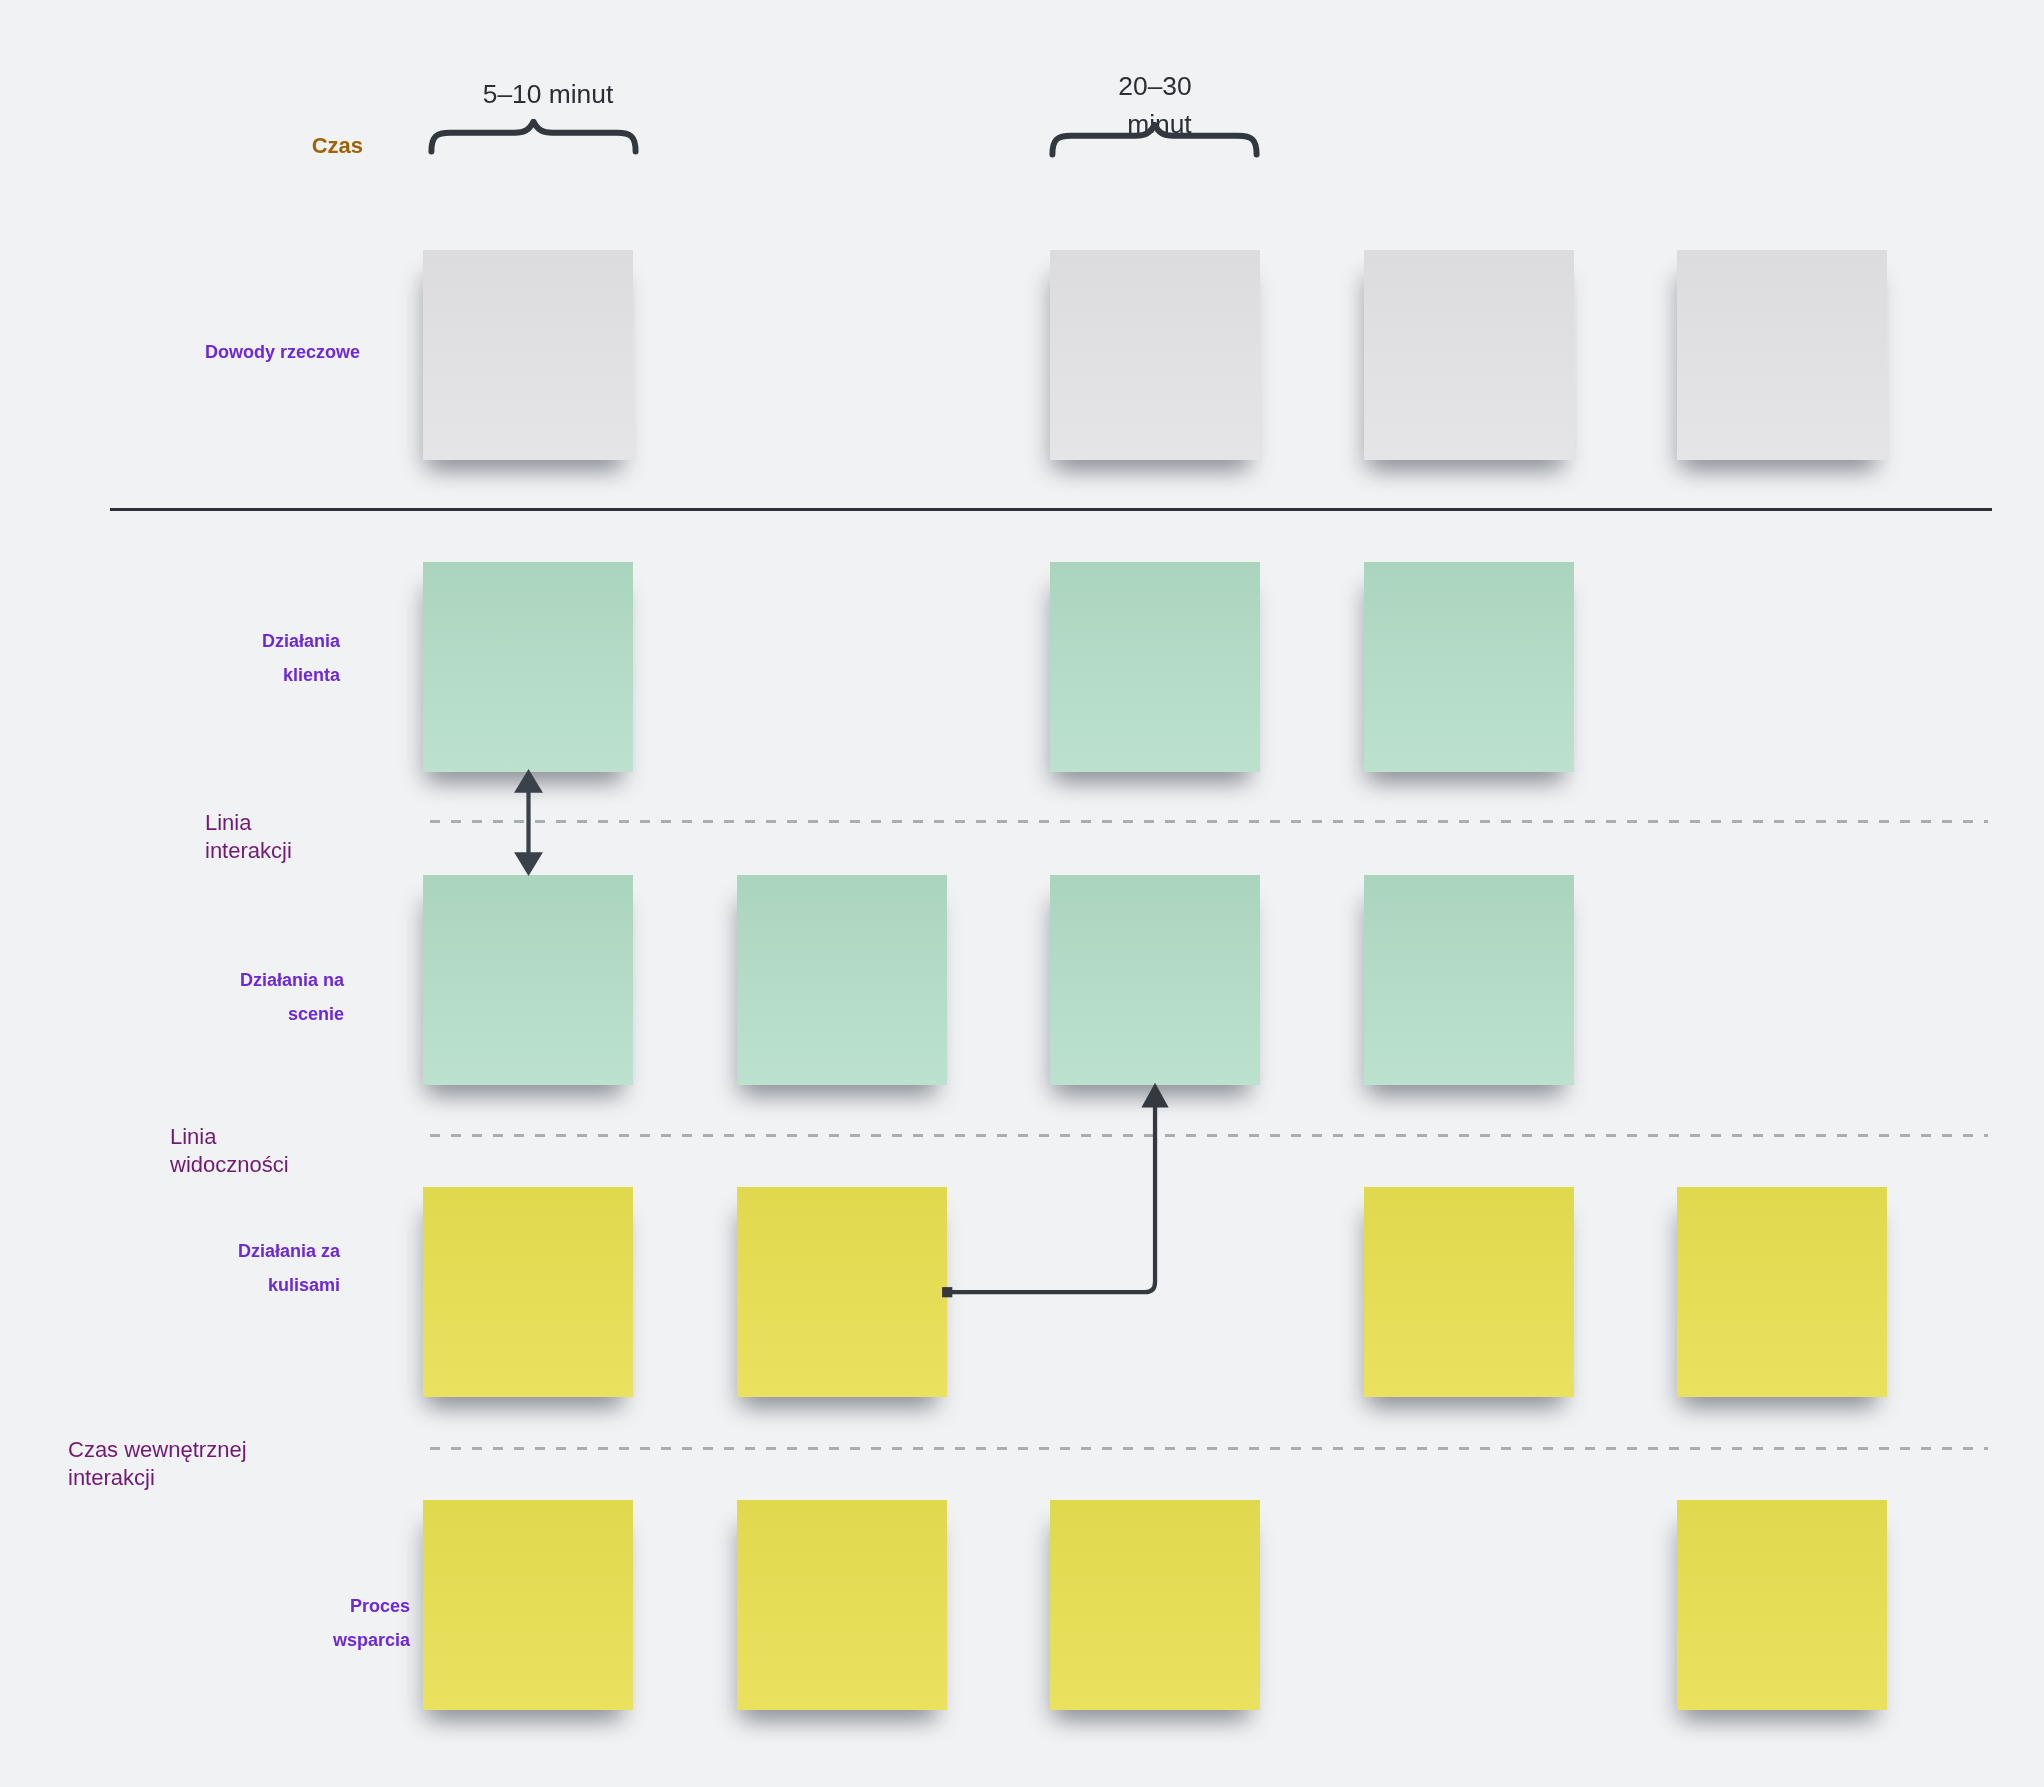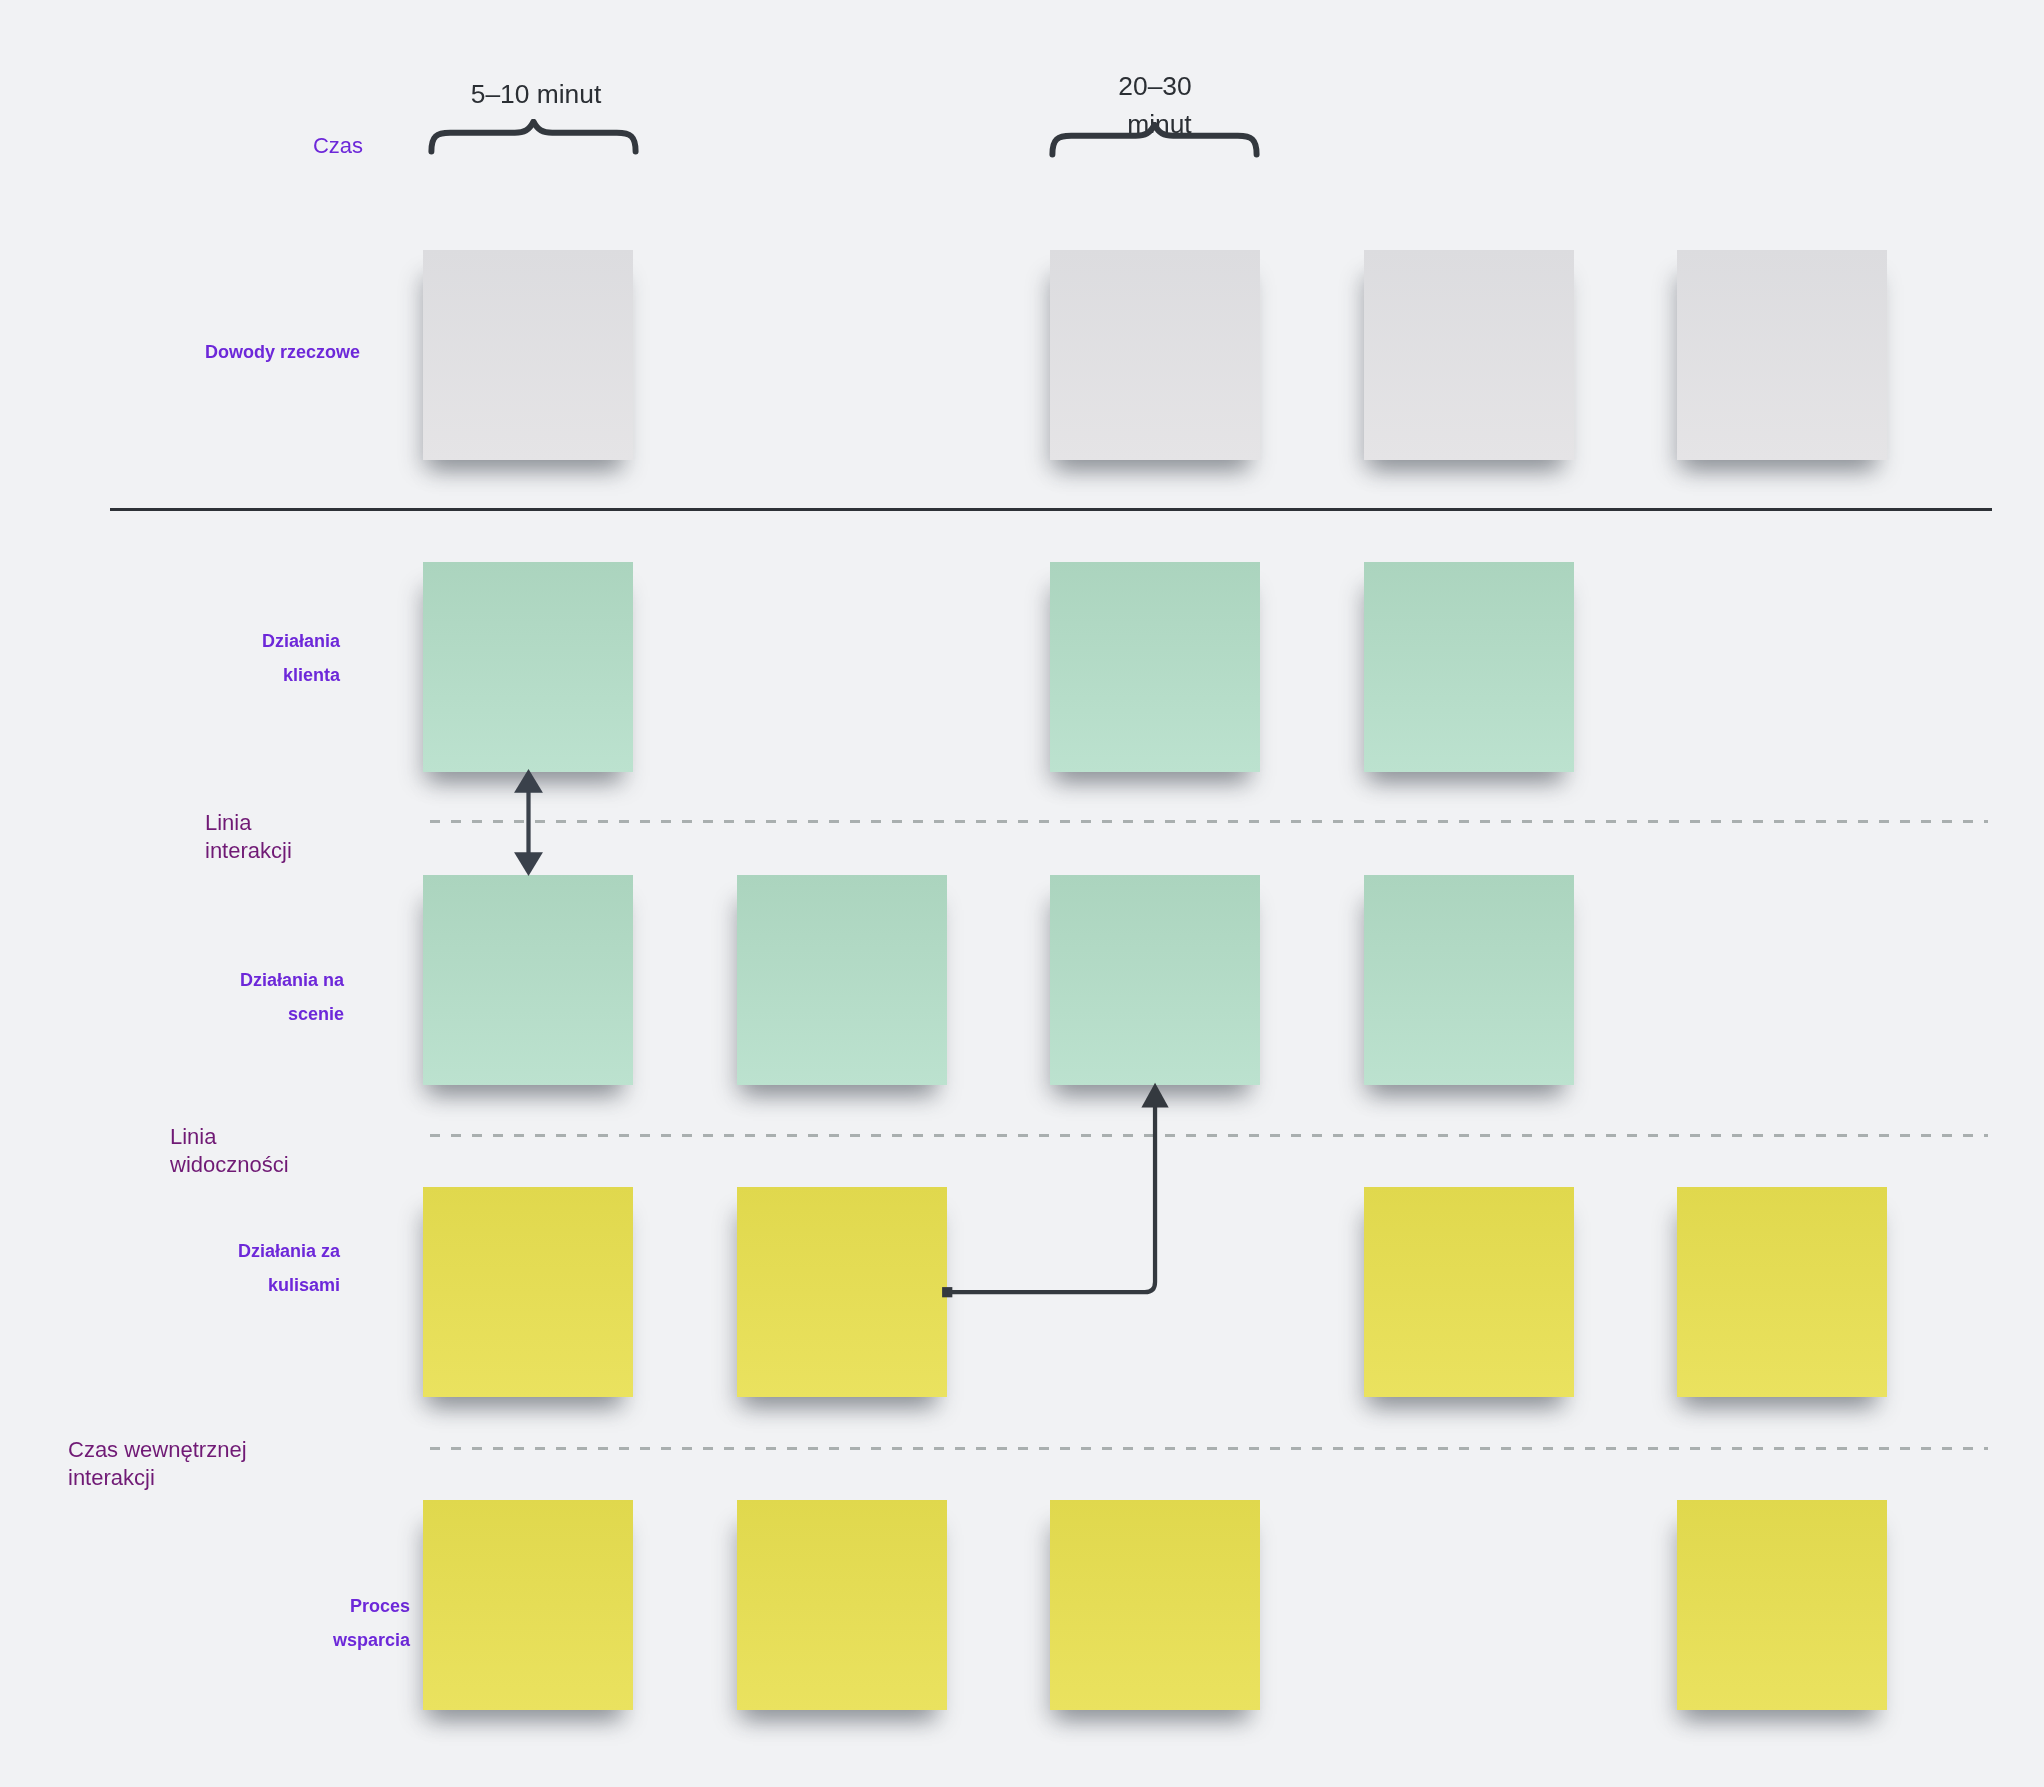--- a/index.html
+++ b/index.html
@@ -8,29 +8,29 @@
     background:#f1f2f4;
     font-family:"Liberation Sans", sans-serif;
     position:relative;
     overflow:hidden;
   }
   .abs{position:absolute;}
 
   
   .czas-label{
     right:1681px;top:132px;
-    font-size:22px;font-weight:400;color:#6d28d9;
+    font-size:22px;font-weight:700;color:#a16207;
     line-height:28px;text-align:right;
   }
   .time-label{
     font-size:26.4px;font-weight:400;color:#2b2f34;
     line-height:38px;text-align:center;white-space:pre-line;
     transform:translateX(-50%);
   }
-  #time-1{left:536px;top:75px;}
+  #time-1{left:548px;top:75px;}
   #time-2{left:1155px;top:67px;text-align:right;}
 
   .lane-label{
     font-size:18px;font-weight:700;color:#6d28d9;
     line-height:34px;text-align:right;white-space:pre-line;
   }
   #lane-label-0{right:1684px;top:335px;}
   #lane-label-1{right:1704px;top:624px;}
   #lane-label-2{right:1700px;top:963px;}
   #lane-label-3{right:1704px;top:1234px;}

